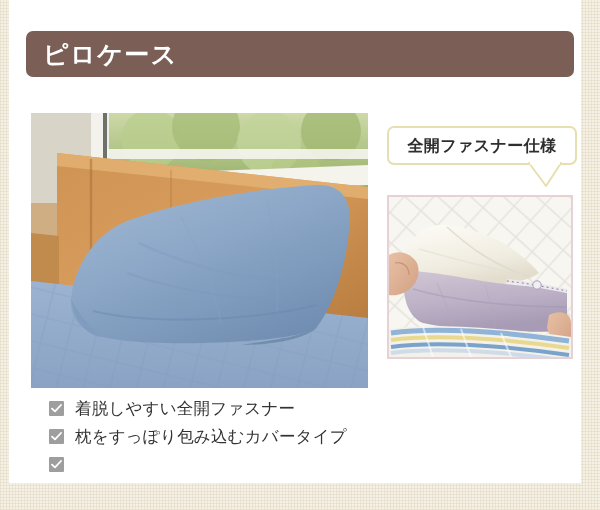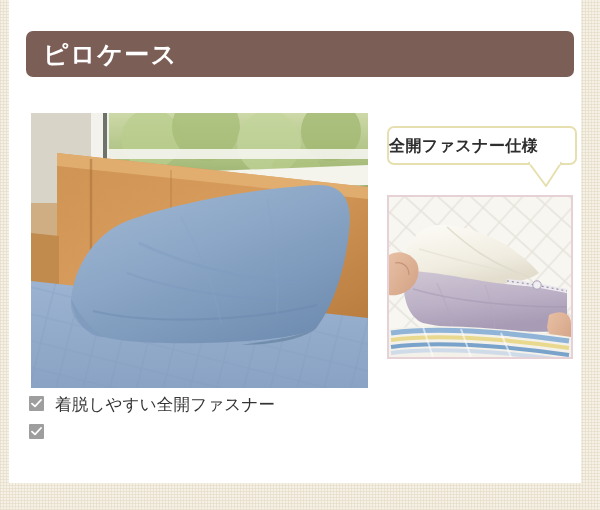--- a/index.html
+++ b/index.html
@@ -92,21 +92,21 @@
     background: #ffffff;
     border: 2px solid #e6e0b0;
     border-radius: 7px;
   }
   .bubble-text {
     position: absolute;
     left: 0;
     right: 0;
     top: 50%;
     transform: translateY(-50%);
-    text-align: left;
+    text-align: center;
     font-size: 16px;
     font-weight: bold;
     color: #2e2e2e;
     letter-spacing: 0.4px;
     white-space: nowrap;
     line-height: 1;
   }
   .bubble-tail {
     position: absolute;
     left: 519px;
@@ -132,22 +132,24 @@
 
   
   .features {
     position: absolute;
     left: 20px;
     top: 396px;
     width: 400px;
   }
   .feature-row {
     display: flex;
+    align-items: center;
     height: 25px;
     margin-bottom: 3px;
+    margin-left: 20px;
   }
   .check-box {
     flex: 0 0 auto;
     width: 15px;
     height: 15px;
     background: #9e9e9e;
     border-radius: 1px;
     position: relative;
     margin-right: 11px;
   }
@@ -324,20 +326,28 @@
 
       <div class="feature-row">
         <span class="check-box">
           <svg width="11" height="9" viewBox="0 0 11 9">
             <path d="M1 4.6 L4 7.4 L10 1" fill="none" stroke="#ffffff" stroke-width="1.8" stroke-linecap="round" stroke-linejoin="round"></path>
           </svg>
         </span>
         <span class="feature-label">着脱しやすい全開ファスナー</span>
       </div>
 
+      <div class="feature-row">
+        <span class="check-box">
+          <svg width="11" height="9" viewBox="0 0 11 9">
+            <path d="M1 4.6 L4 7.4 L10 1" fill="none" stroke="#ffffff" stroke-width="1.8" stroke-linecap="round" stroke-linejoin="round"></path>
+          </svg>
+        </span>
+        <span class="feature-label">枕をすっぽり包み込むカバータイプ</span>
+      </div>
 
       <div class="feature-row">
         <span class="check-box">
           <svg width="11" height="9" viewBox="0 0 11 9">
             <path d="M1 4.6 L4 7.4 L10 1" fill="none" stroke="#ffffff" stroke-width="1.8" stroke-linecap="round" stroke-linejoin="round"></path>
           </svg>
         </span>
       </div>
 
     </div>

